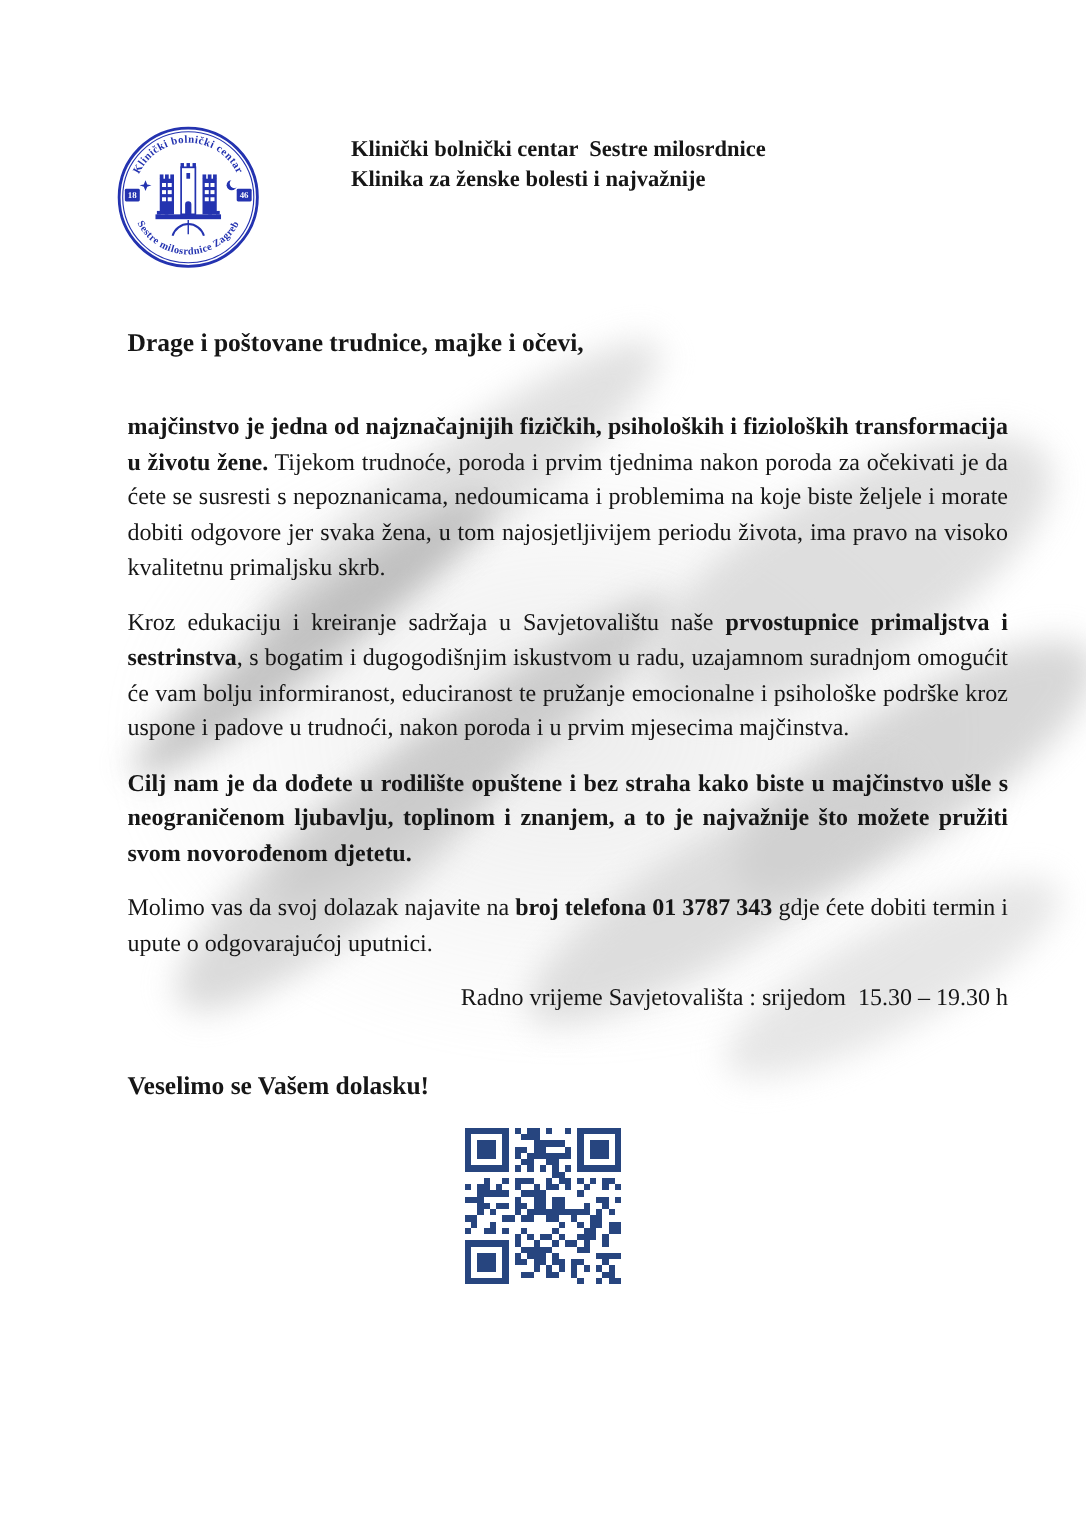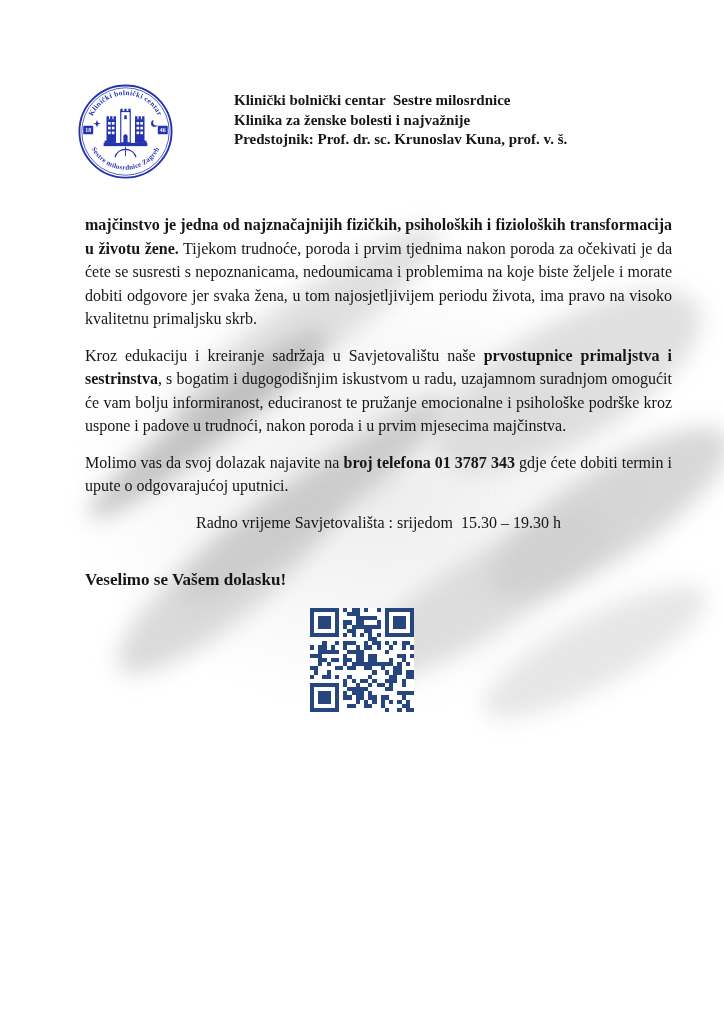--- a/index.html
+++ b/index.html
@@ -33,21 +33,21 @@
   .logo{width:95px;height:95px;flex:0 0 auto;}
   .header-text{margin-left:17px;padding-top:7px;}
   .h-line{font-size:15px;line-height:19.5px;}
   .bold{font-weight:bold;margin-left:44px;}
   .prewrap{white-space:pre-wrap;}
 
   .salutation{font-size:17px;margin:40px 84px 0 85px;}
 
   .body{margin:34px 52px 0 85px;font-size:16px;}
   .body p{margin:0 0 13px;line-height:23.5px;text-align:justify;white-space:pre-wrap;}
-  .body p:last-child{text-align:center;}
+  .body p:last-child{text-align:right;}
 
   .closing{font-size:17px;margin:36px 84px 18px 85px;}
 
   .qr{display:block;width:104px;height:104px;margin:17px auto 0;}
 </style>
 </head>
 <body>
 
 <div class="page">
 
@@ -126,28 +126,29 @@
         <g>
           <rect x="5.5" y="44" width="10.5" height="9" rx="1" fill="#2433b0"></rect>
           <text x="10.7" y="50.8" font-size="6.2" font-weight="bold" fill="#ffffff" text-anchor="middle">18</text>
           <rect x="84" y="44" width="10.5" height="9" rx="1" fill="#2433b0"></rect>
           <text x="89.2" y="50.8" font-size="6.2" font-weight="bold" fill="#ffffff" text-anchor="middle">46</text>
         </g>
       </svg>
       <div class="header-text">
         <div class="h-line bold prewrap">Klinički bolnički centar  Sestre milosrdnice</div>
         <div class="h-line bold">Klinika za ženske bolesti i najvažnije</div>
-        <div class="h-line bold">Predstojnik: Prof. dr. sc. Krunoslav Kuna, prof. v. š.</div>
       </div>
     </header>
 
+    <div class="salutation bold">Drage i poštovane trudnice, majke i očevi,</div>
 
     <div class="body" id="letter-body">
         <p><span style="font-weight: bold;">majčinstvo je jedna od najznačajnijih fizičkih, psiholoških i fizioloških transformacija u životu žene.</span><span> Tijekom trudnoće, poroda i prvim tjednima nakon poroda za očekivati je da ćete se susresti s nepoznanicama, nedoumicama i problemima na koje biste željele i morate dobiti odgovore jer svaka žena, u tom najosjetljivijem periodu života, ima pravo na visoko kvalitetnu primaljsku skrb.</span></p>
         <p><span>Kroz edukaciju i kreiranje sadržaja u Savjetovalištu naše </span><span style="font-weight: bold;">prvostupnice primaljstva i sestrinstva</span><span>, s bogatim i dugogodišnjim iskustvom u radu, uzajamnom suradnjom omogućit će vam bolju informiranost, educiranost te pružanje emocionalne i psihološke podrške kroz uspone i padove u trudnoći, nakon poroda i u prvim mjesecima majčinstva.</span></p>
+        <p><span style="font-weight: bold;">Cilj nam je da dođete u rodilište opuštene i bez straha kako biste u majčinstvo ušle s neograničenom ljubavlju, toplinom i znanjem, a to je najvažnije što možete pružiti svom novorođenom djetetu.</span></p>
         <p><span>Molimo vas da svoj dolazak najavite na </span><span style="font-weight: bold;">broj telefona 01 3787 343</span><span> gdje ćete dobiti termin i upute o odgovarajućoj uputnici.</span></p>
         <p><span>Radno vrijeme Savjetovališta : srijedom  15.30 – 19.30 h</span></p>
       </div>
 
     <div class="closing bold">Veselimo se Vašem dolasku!</div>
 
     <svg id="qr" class="qr" viewBox="0 0 25 25" shape-rendering="crispEdges">
         <rect x="0" y="0" width="25" height="25" fill="#fff"></rect>
         <rect x="8" y="0" width="1" height="1" fill="#27457f"></rect>
         <rect x="10" y="0" width="1" height="1" fill="#27457f"></rect>

